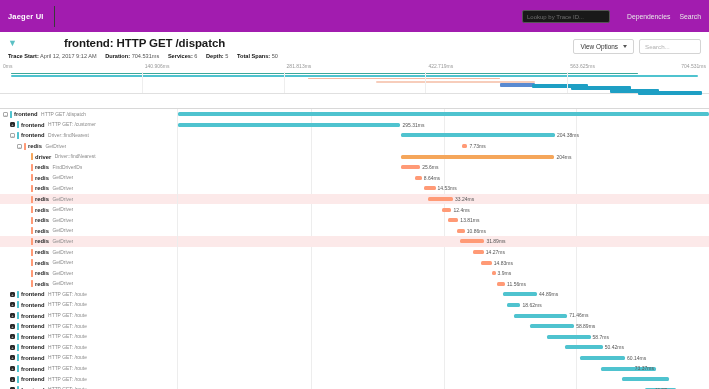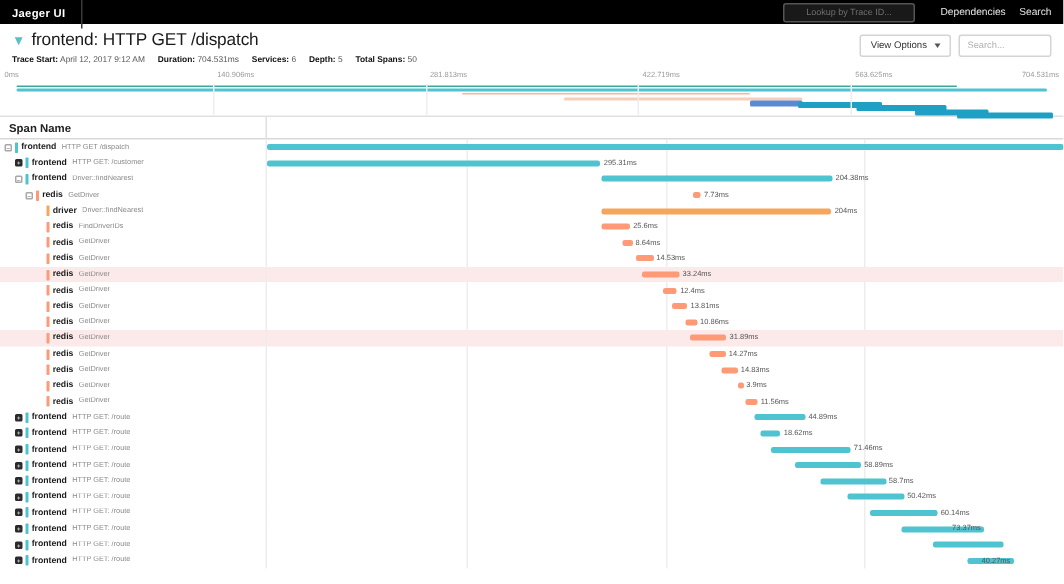--- a/index.html
+++ b/index.html
@@ -6,26 +6,25 @@
   html, body {
     width: 709px; height: 389px;
     font-family: "Liberation Sans", sans-serif;
     background: #fff;
     overflow: hidden;
     color: #222;
   }
 
   
   #topnav {
-    height: 16px;
-    background: #000000;
+    height: 32px;
+    background: #a21caf;
     display: flex;
     align-items: center;
     padding: 0 8px;
-    text-align: center;
   }
   #brand {
     color: #fff;
     font-size: 7.5px;
     font-weight: bold;
     letter-spacing: .2px;
     padding-right: 10px;
     border-right: 1px solid #3a3a3a;
     height: 21px;
     line-height: 21px;
@@ -56,23 +55,24 @@
   }
   #title-row { display: flex; align-items: center; }
   #collapse-chevron {
     color: #5bc0c4;
     font-size: 9px;
     margin-right: 4px;
     line-height: 1;
   }
   #trace-title {
     font-size: 11.5px;
-    font-weight: normal;
+    font-weight: bold;
     color: #1a1a1a;
     letter-spacing: -.1px;
+    margin-left: 43px;
   }
   #trace-meta {
     margin-top: 4px;
     font-size: 5.6px;
     color: #444;
     white-space: nowrap;
   }
   #trace-meta .mk { font-weight: bold; color: #111; }
   #trace-meta .mv { color: #555; margin-right: 7px; }
 
@@ -315,21 +315,20 @@
       <div class="mm-band" style="left: 86%; width: 7%; top: 16.5px; background: rgb(30, 159, 196);"></div>
       <div class="mm-band" style="left: 90%; width: 9%; top: 18.5px; background: rgb(30, 159, 196);"></div>
     </div>
 <div class="mm-gridline" style="left: 20%;"></div>
     <div class="mm-gridline" style="left: 40%;"></div>
     <div class="mm-gridline" style="left: 60%;"></div>
     <div class="mm-gridline" style="left: 80%;"></div>
   </div>
 
 <div id="col-headers">
-  <div id="col-span-name">Span Name</div>
 </div>
 
 <div id="rows">
     <div class="grid-v" style="left: 310.75px;"></div>
     <div class="grid-v" style="left: 443.5px;"></div>
     <div class="grid-v" style="left: 576.25px;"></div>
     <div class="row">
       <div class="row-name" style="padding-left: 3px;">
         <div class="toggle">–</div>
         <div class="svc-bar" style="background: rgb(79, 195, 207);"></div>

